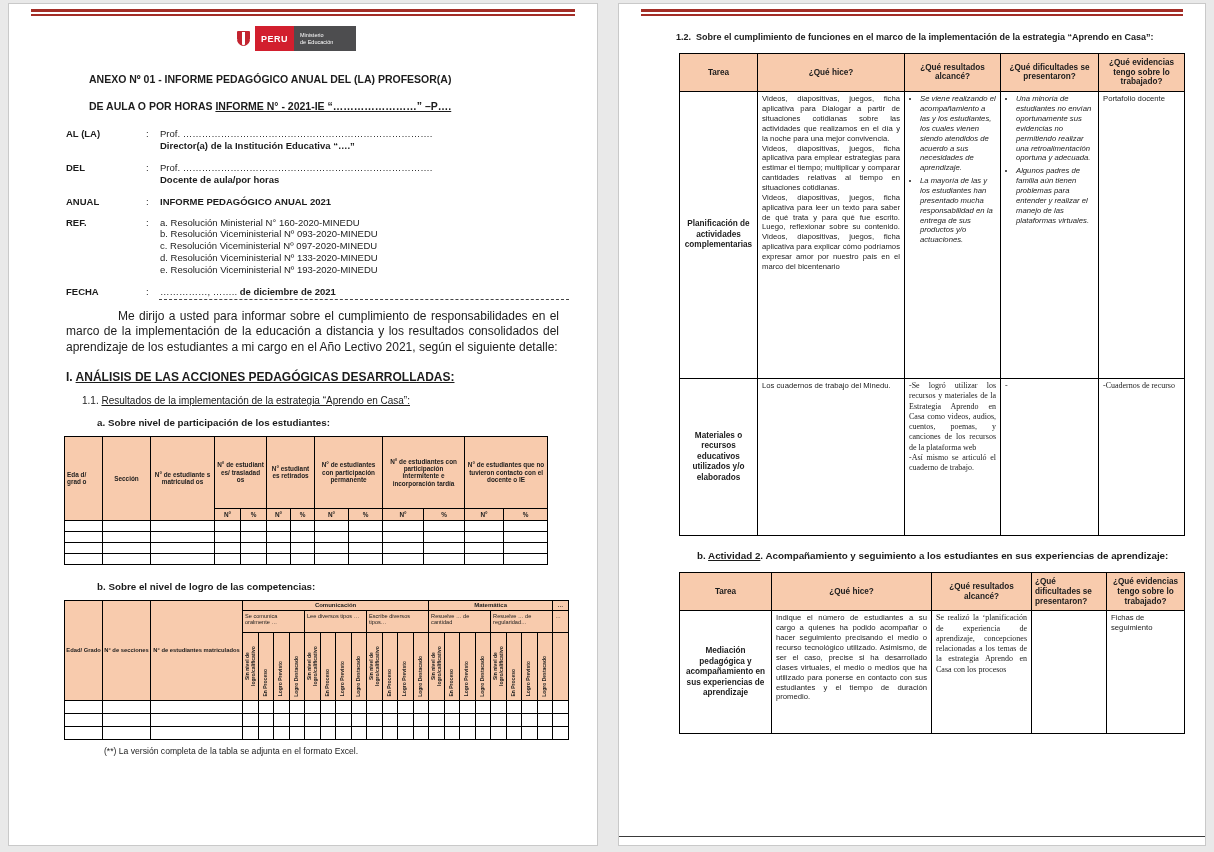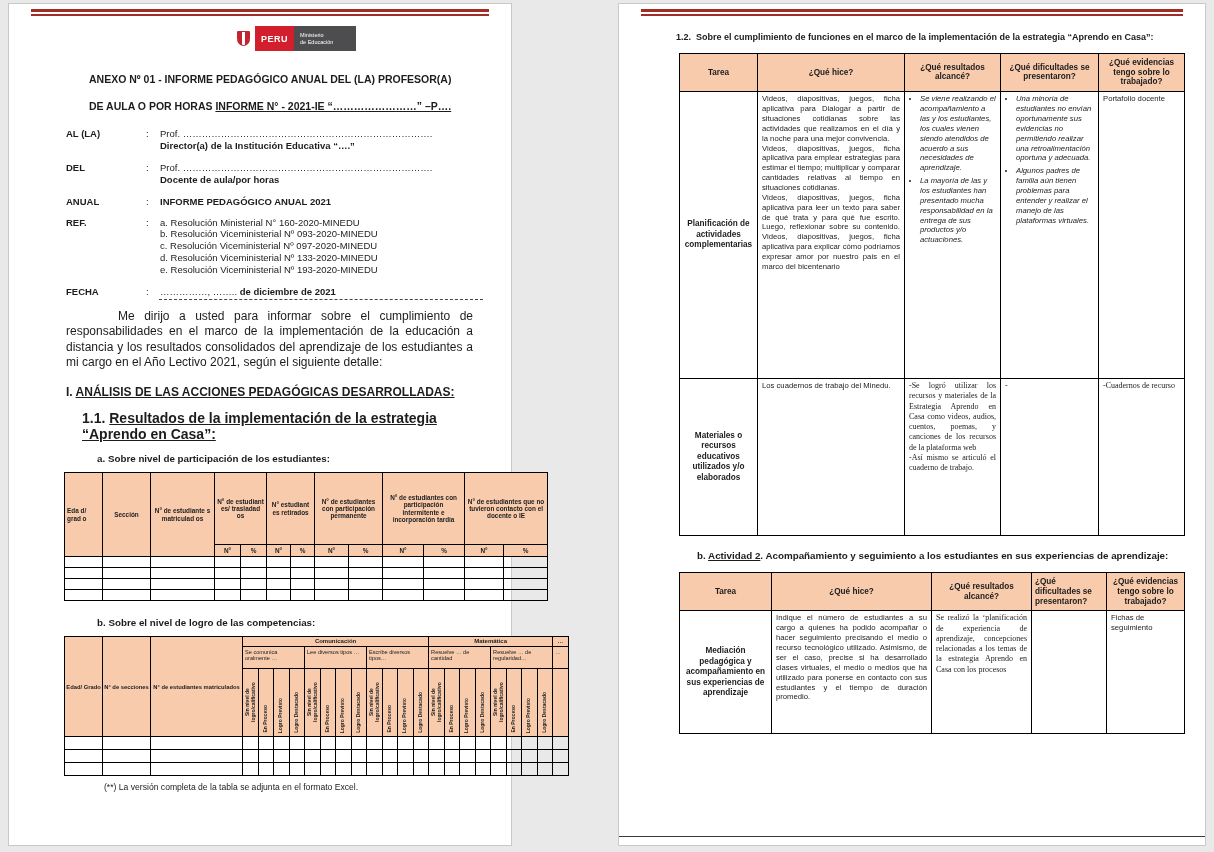--- a/index.html
+++ b/index.html
@@ -8,21 +8,21 @@
     background: #e9e9e9;
     font-family: "Liberation Sans", "DejaVu Sans", sans-serif;
     color: #1c1c1c;
     position: relative;
     overflow: hidden;
   }
   .page {
     position: absolute; top: 3px; height: 843px;
     background: #ffffff; border: 1px solid #c9c9c9;
   }
-  #page-left  { left: 8px;   width: 504px; }
+  #page-left  { left: 8px;   width: 590px; }
   #page-right { left: 618px; width: 588px; }
 
   .redlines { margin: 5px 22px 0 22px; }
   .redlines .l1 { border-top: 3px solid #a32d26; margin-bottom: 2px; }
   .redlines .l2 { border-top: 2px solid #a32d26; }
 
   
   .logo { display: flex; align-items: stretch; height: 25px; margin: 10px 0 0 222px; width: 125px; }
   .emblem { width: 24px; background: #fff; display: flex; align-items: center; justify-content: center; }
   .shield { width: 13px; height: 15px; border: 1px solid #c32430; border-radius: 0 0 7px 7px;
@@ -39,21 +39,21 @@
 
   .meta { margin: 16px 36px 0 57px; font-size: 9.5px; }
   .mrow { display: grid; grid-template-columns: 80px 14px 1fr; margin-bottom: 10px; }
   .mlabel { font-weight: bold; }
   .mval div { line-height: 1.25; }
   .sep { border-top: 1px dashed #444; margin: 2px 28px 0 150px; }
 
   .intro { font-size: 12px; margin: 9px 38px 0 57px; text-align: justify; text-indent: 52px; line-height: 1.28; }
 
   .h-main { font-size: 12px; font-weight: bold; margin: 15px 30px 0 57px; }
-  .h-sub  { font-size: 14px; font-weight: bold; margin: 11px 30px 0 73px; }
+  .h-sub  { font-size: 10px; font-weight: normal; margin: 11px 30px 0 73px; }
   .h-item { font-size: 9.8px; font-weight: bold; margin: 11px 30px 0 88px; }
 
   table { border-collapse: collapse; table-layout: fixed; }
   th, td { border: 1px solid #000; }
 
   
   .t1 { margin: 8px 0 0 55px; width: 483px; font-size: 6.4px; }
   .t1 th { background: #f8cbad; font-weight: bold; padding: 1px 2px; vertical-align: middle; text-align: center; line-height: 1.15; }
   .t1 th.left { text-align: left; }
   .t1 tr.gh { height: 72px; }

